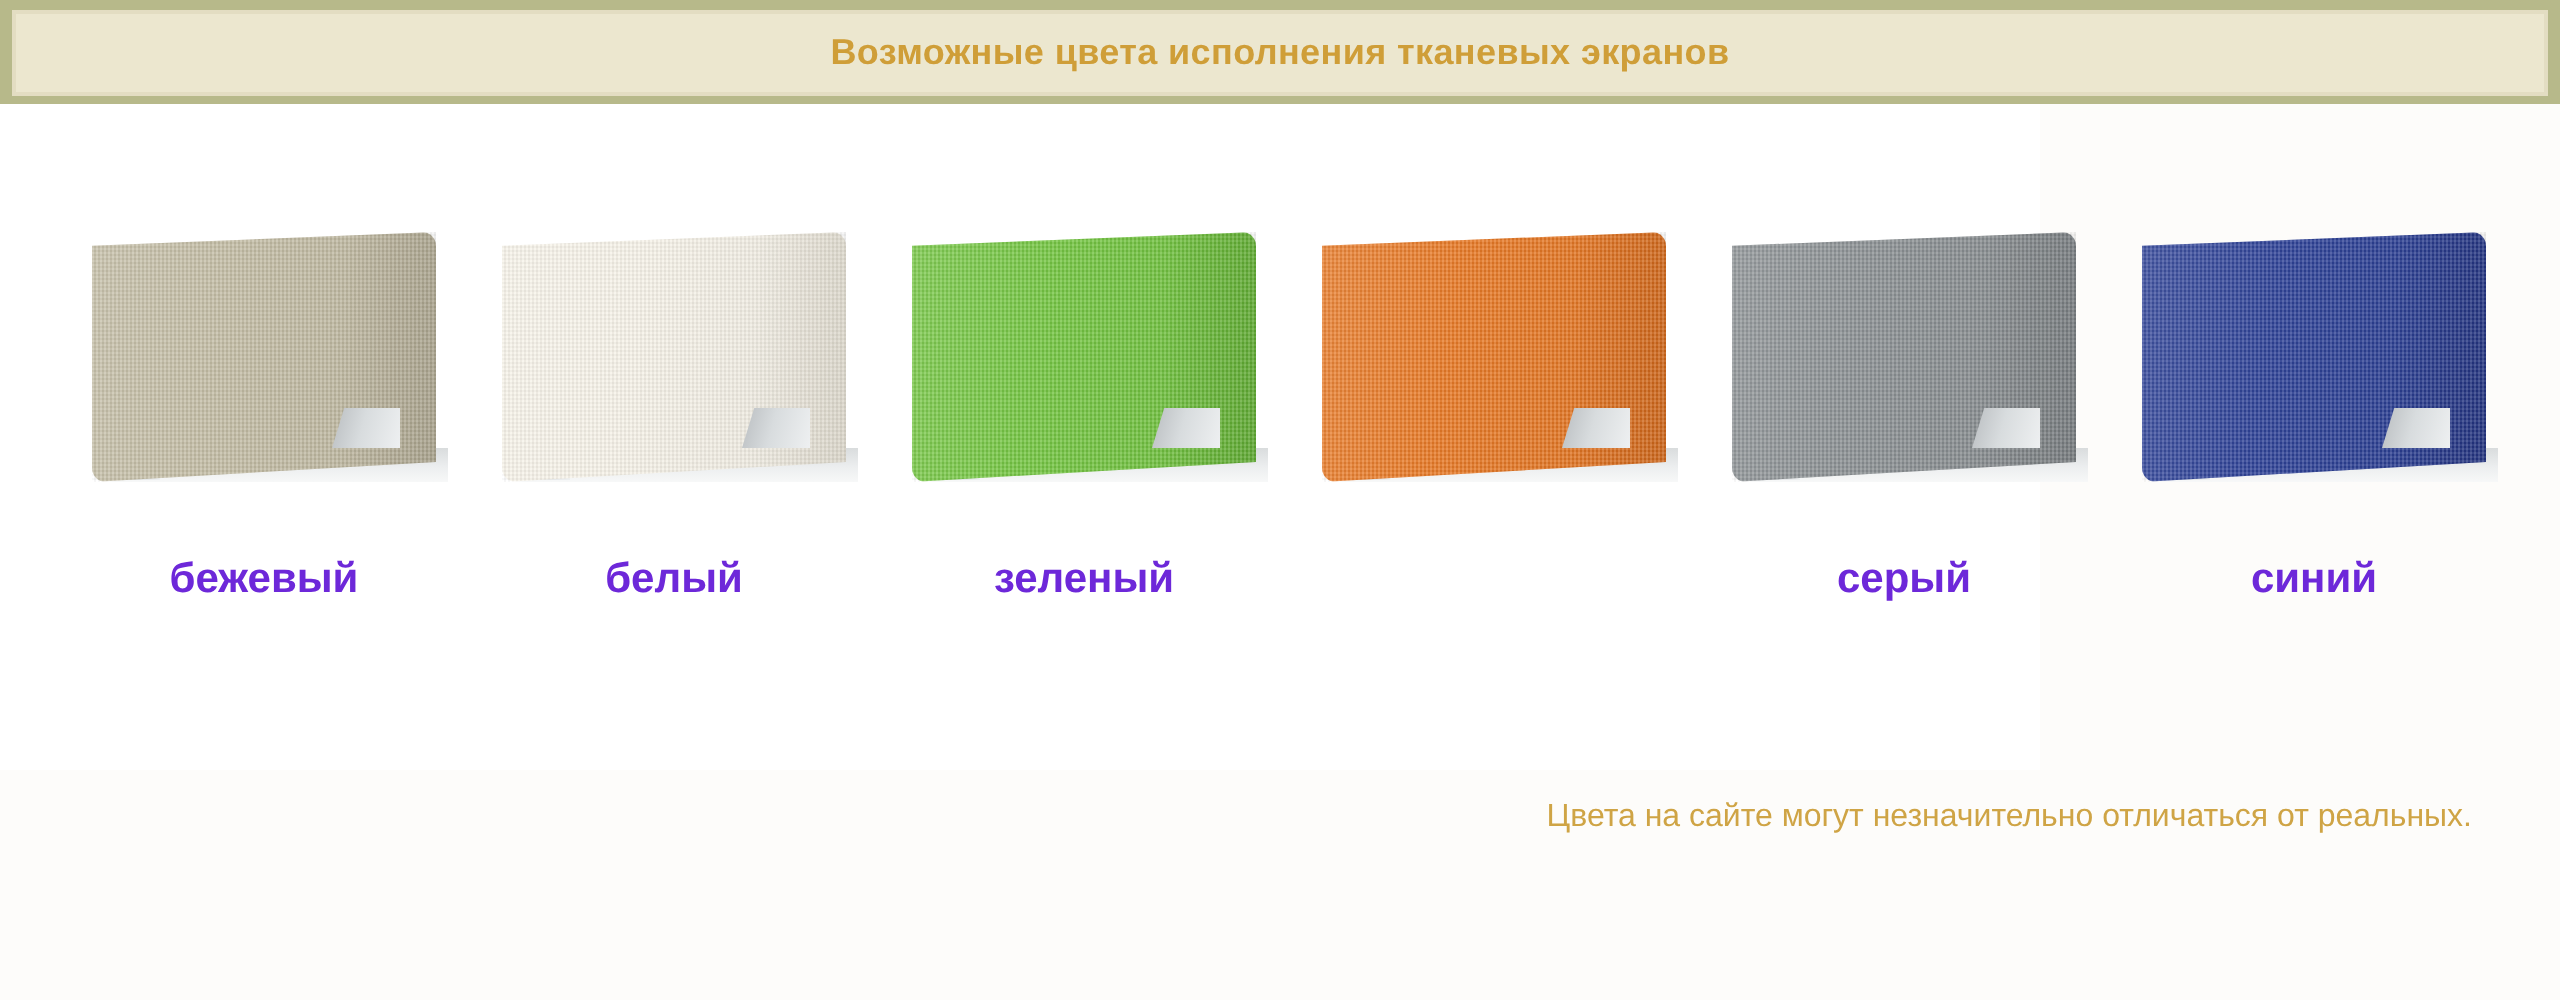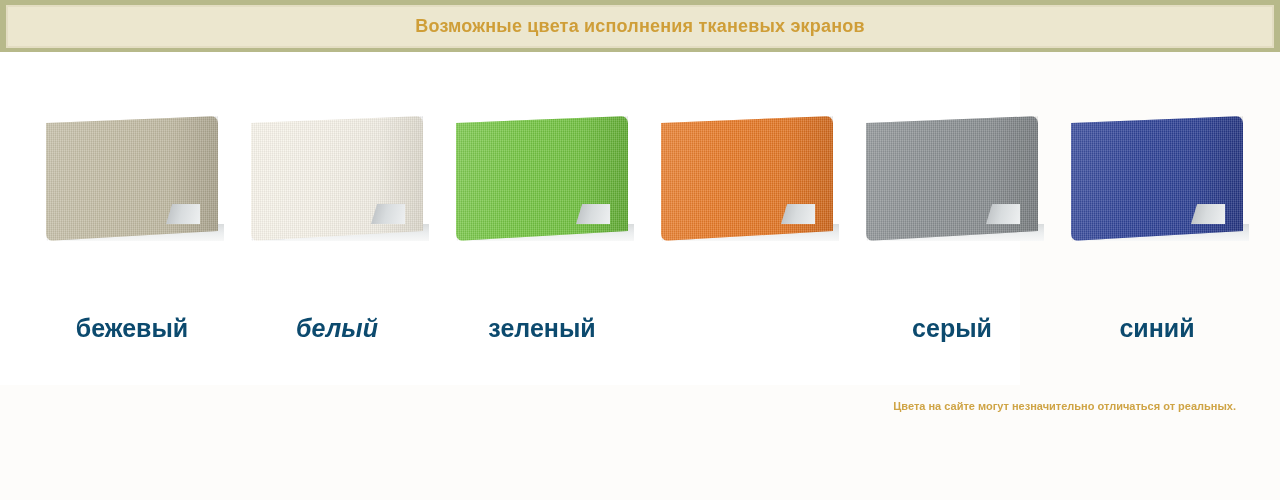--- a/index.html
+++ b/index.html
@@ -92,21 +92,21 @@
     width: 1280px;
     height: 230px;
     display: flex;
   }
   .swatch {
     width: 200px;
     position: relative;
   }
   
   .sw-0 { margin-left: 32px; }
-  .sw-1 { margin-left: 5px; font-style: italic; }
+  .sw-1 { margin-left: 5px; }
   .sw-2 { margin-left: 5px; }
   .sw-3 { margin-left: 5px; }
   .sw-4 { margin-left: 5px; text-decoration: underline; }
   .sw-5 { margin-left: 5px; }
 
   
   .panel-stage {
     position: absolute;
     left: 6px;
     top: 0;
@@ -176,34 +176,33 @@
     clip-path: polygon(18% 0%, 100% 0%, 100% 100%, 0% 100%);
   }
 
   
   .swatch-label {
     position: absolute;
     left: 0;
     top: 178px;
     width: 200px;
     text-align: center;
-    font-size: 25px;
+    font-size: 21px;
     font-weight: bold;
-    color: #0c4a6e;
+    color: #6d28d9;
     white-space: nowrap;
-    margin-top: 36px;
   }
 
   
   .disclaimer {
     position: absolute;
     right: 44px;
     top: 400px;
-    font-size: 11px;
-    font-weight: bold;
+    font-size: 16px;
+    font-weight: normal;
     color: #cfa445;
     white-space: nowrap;
   }
 </style>
 </head>
 <body>
 
 <div id="page">
 
   <div class="bg-white-block"></div>

